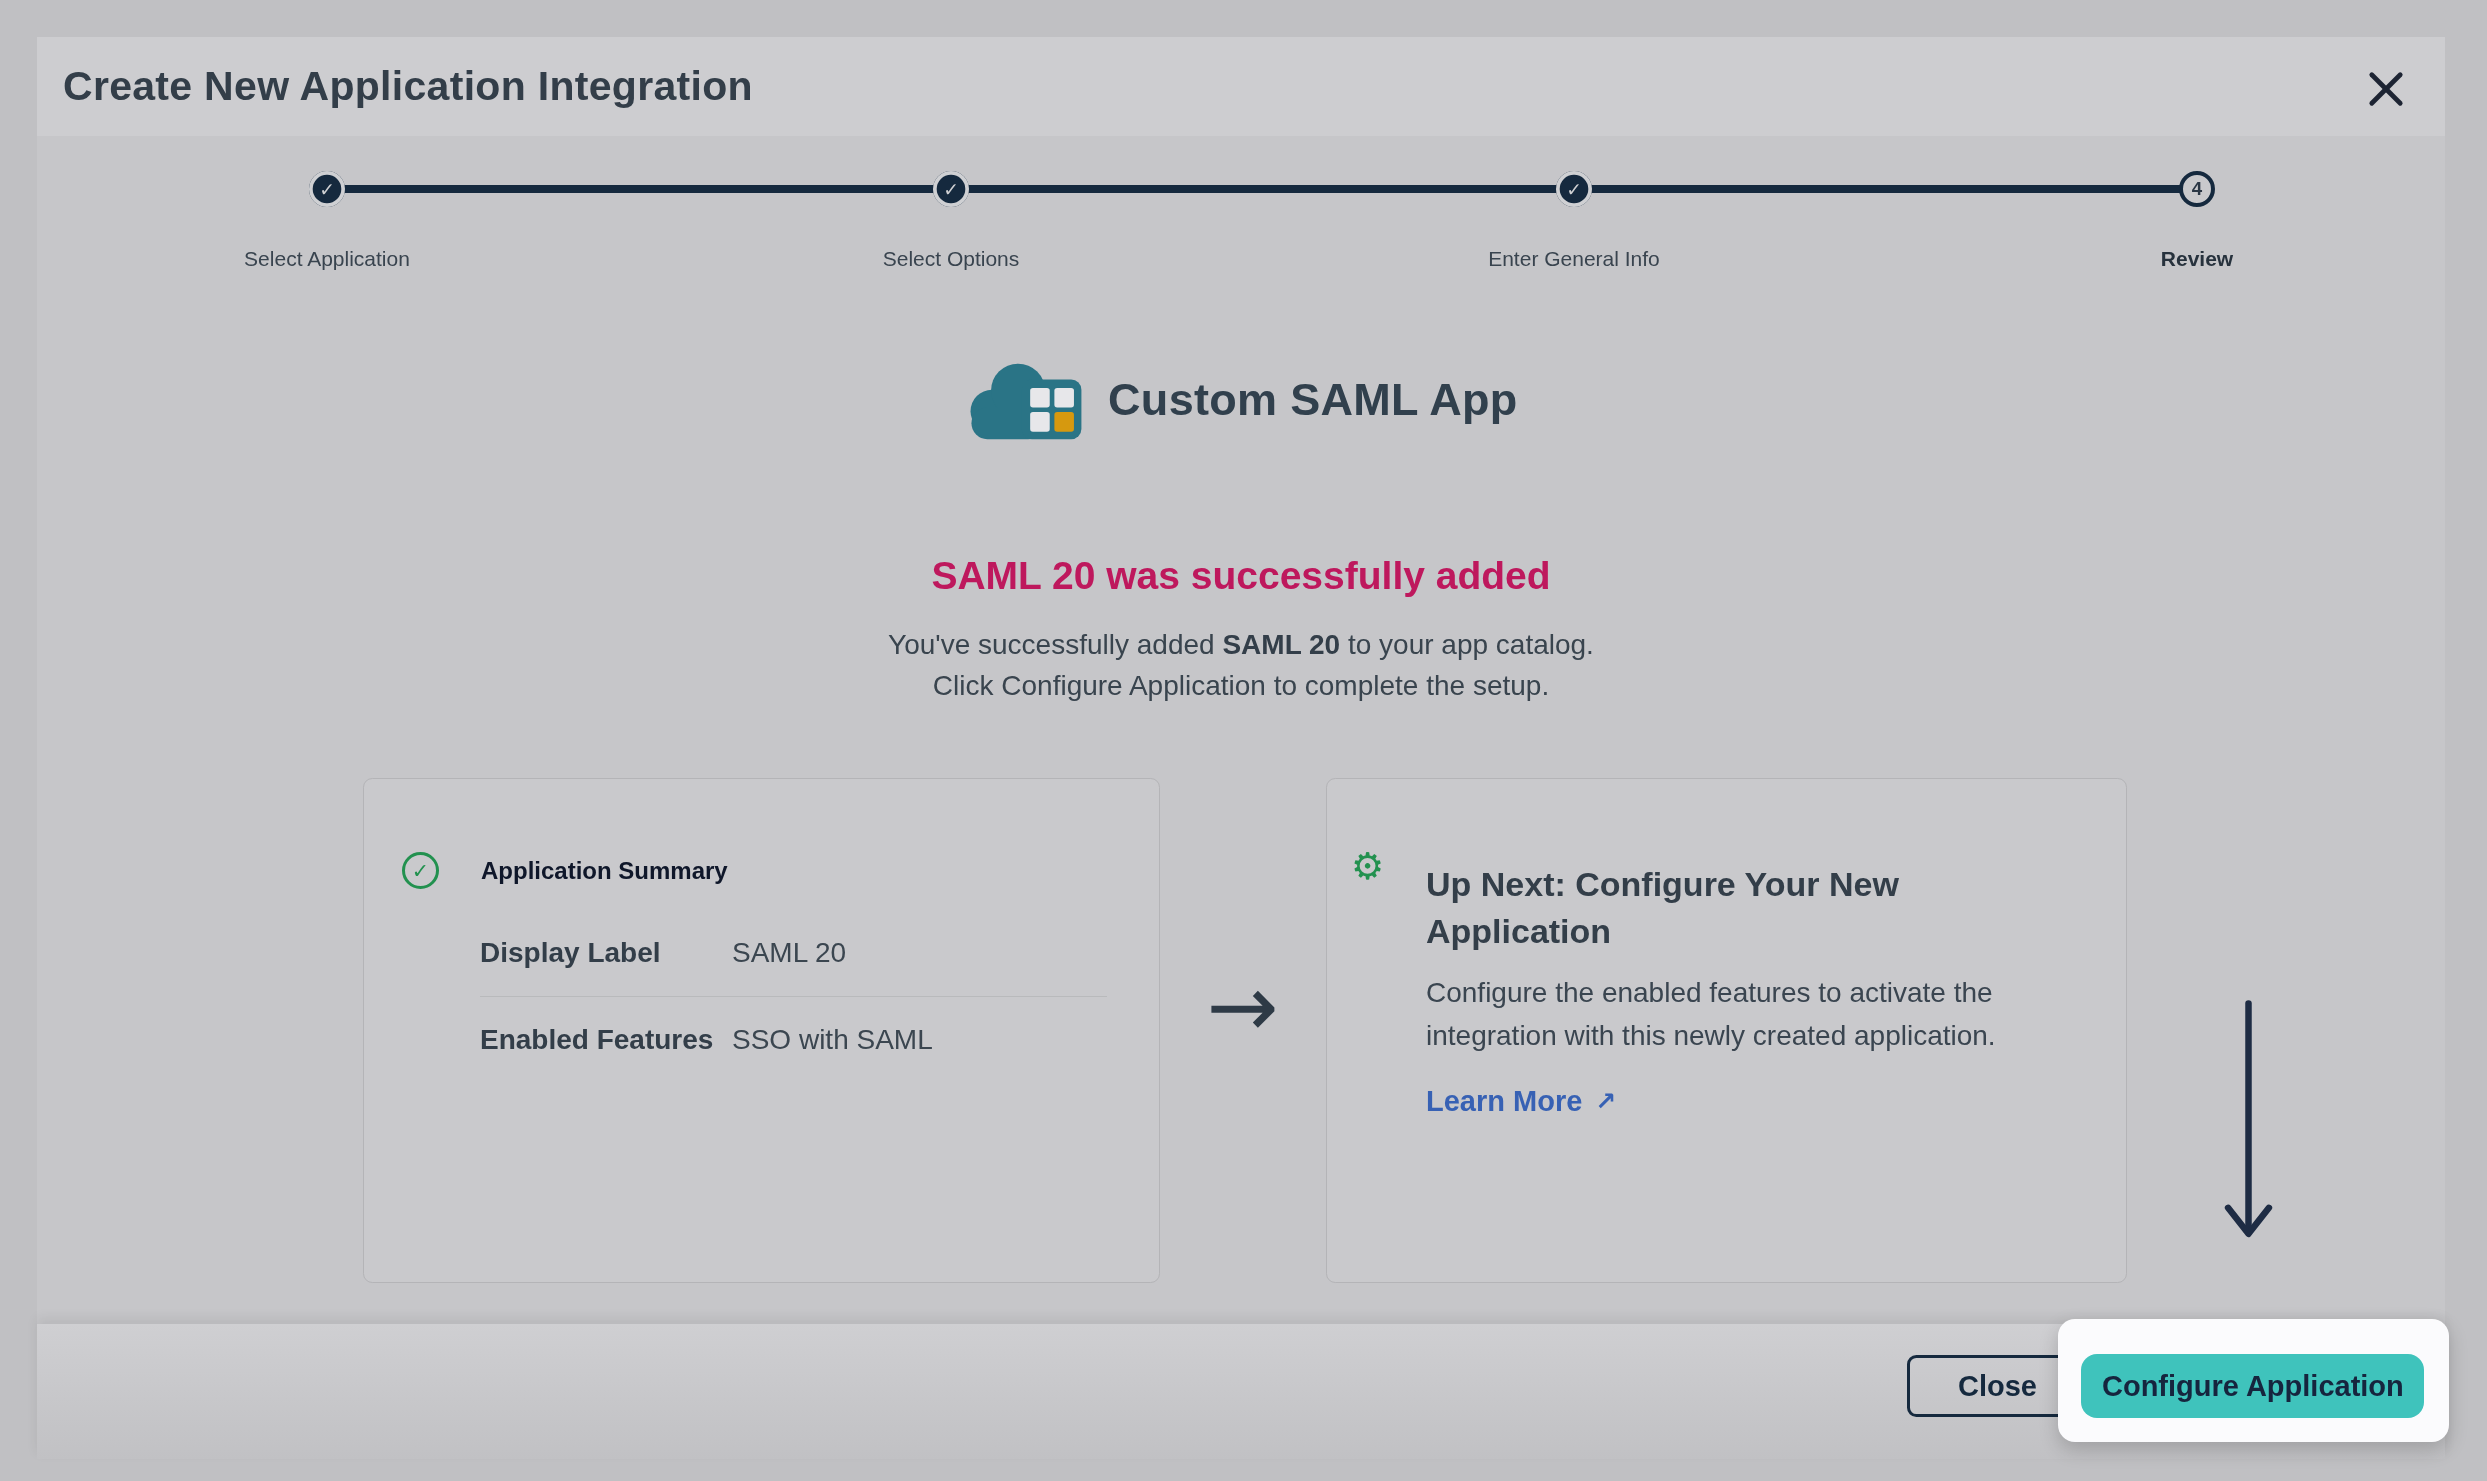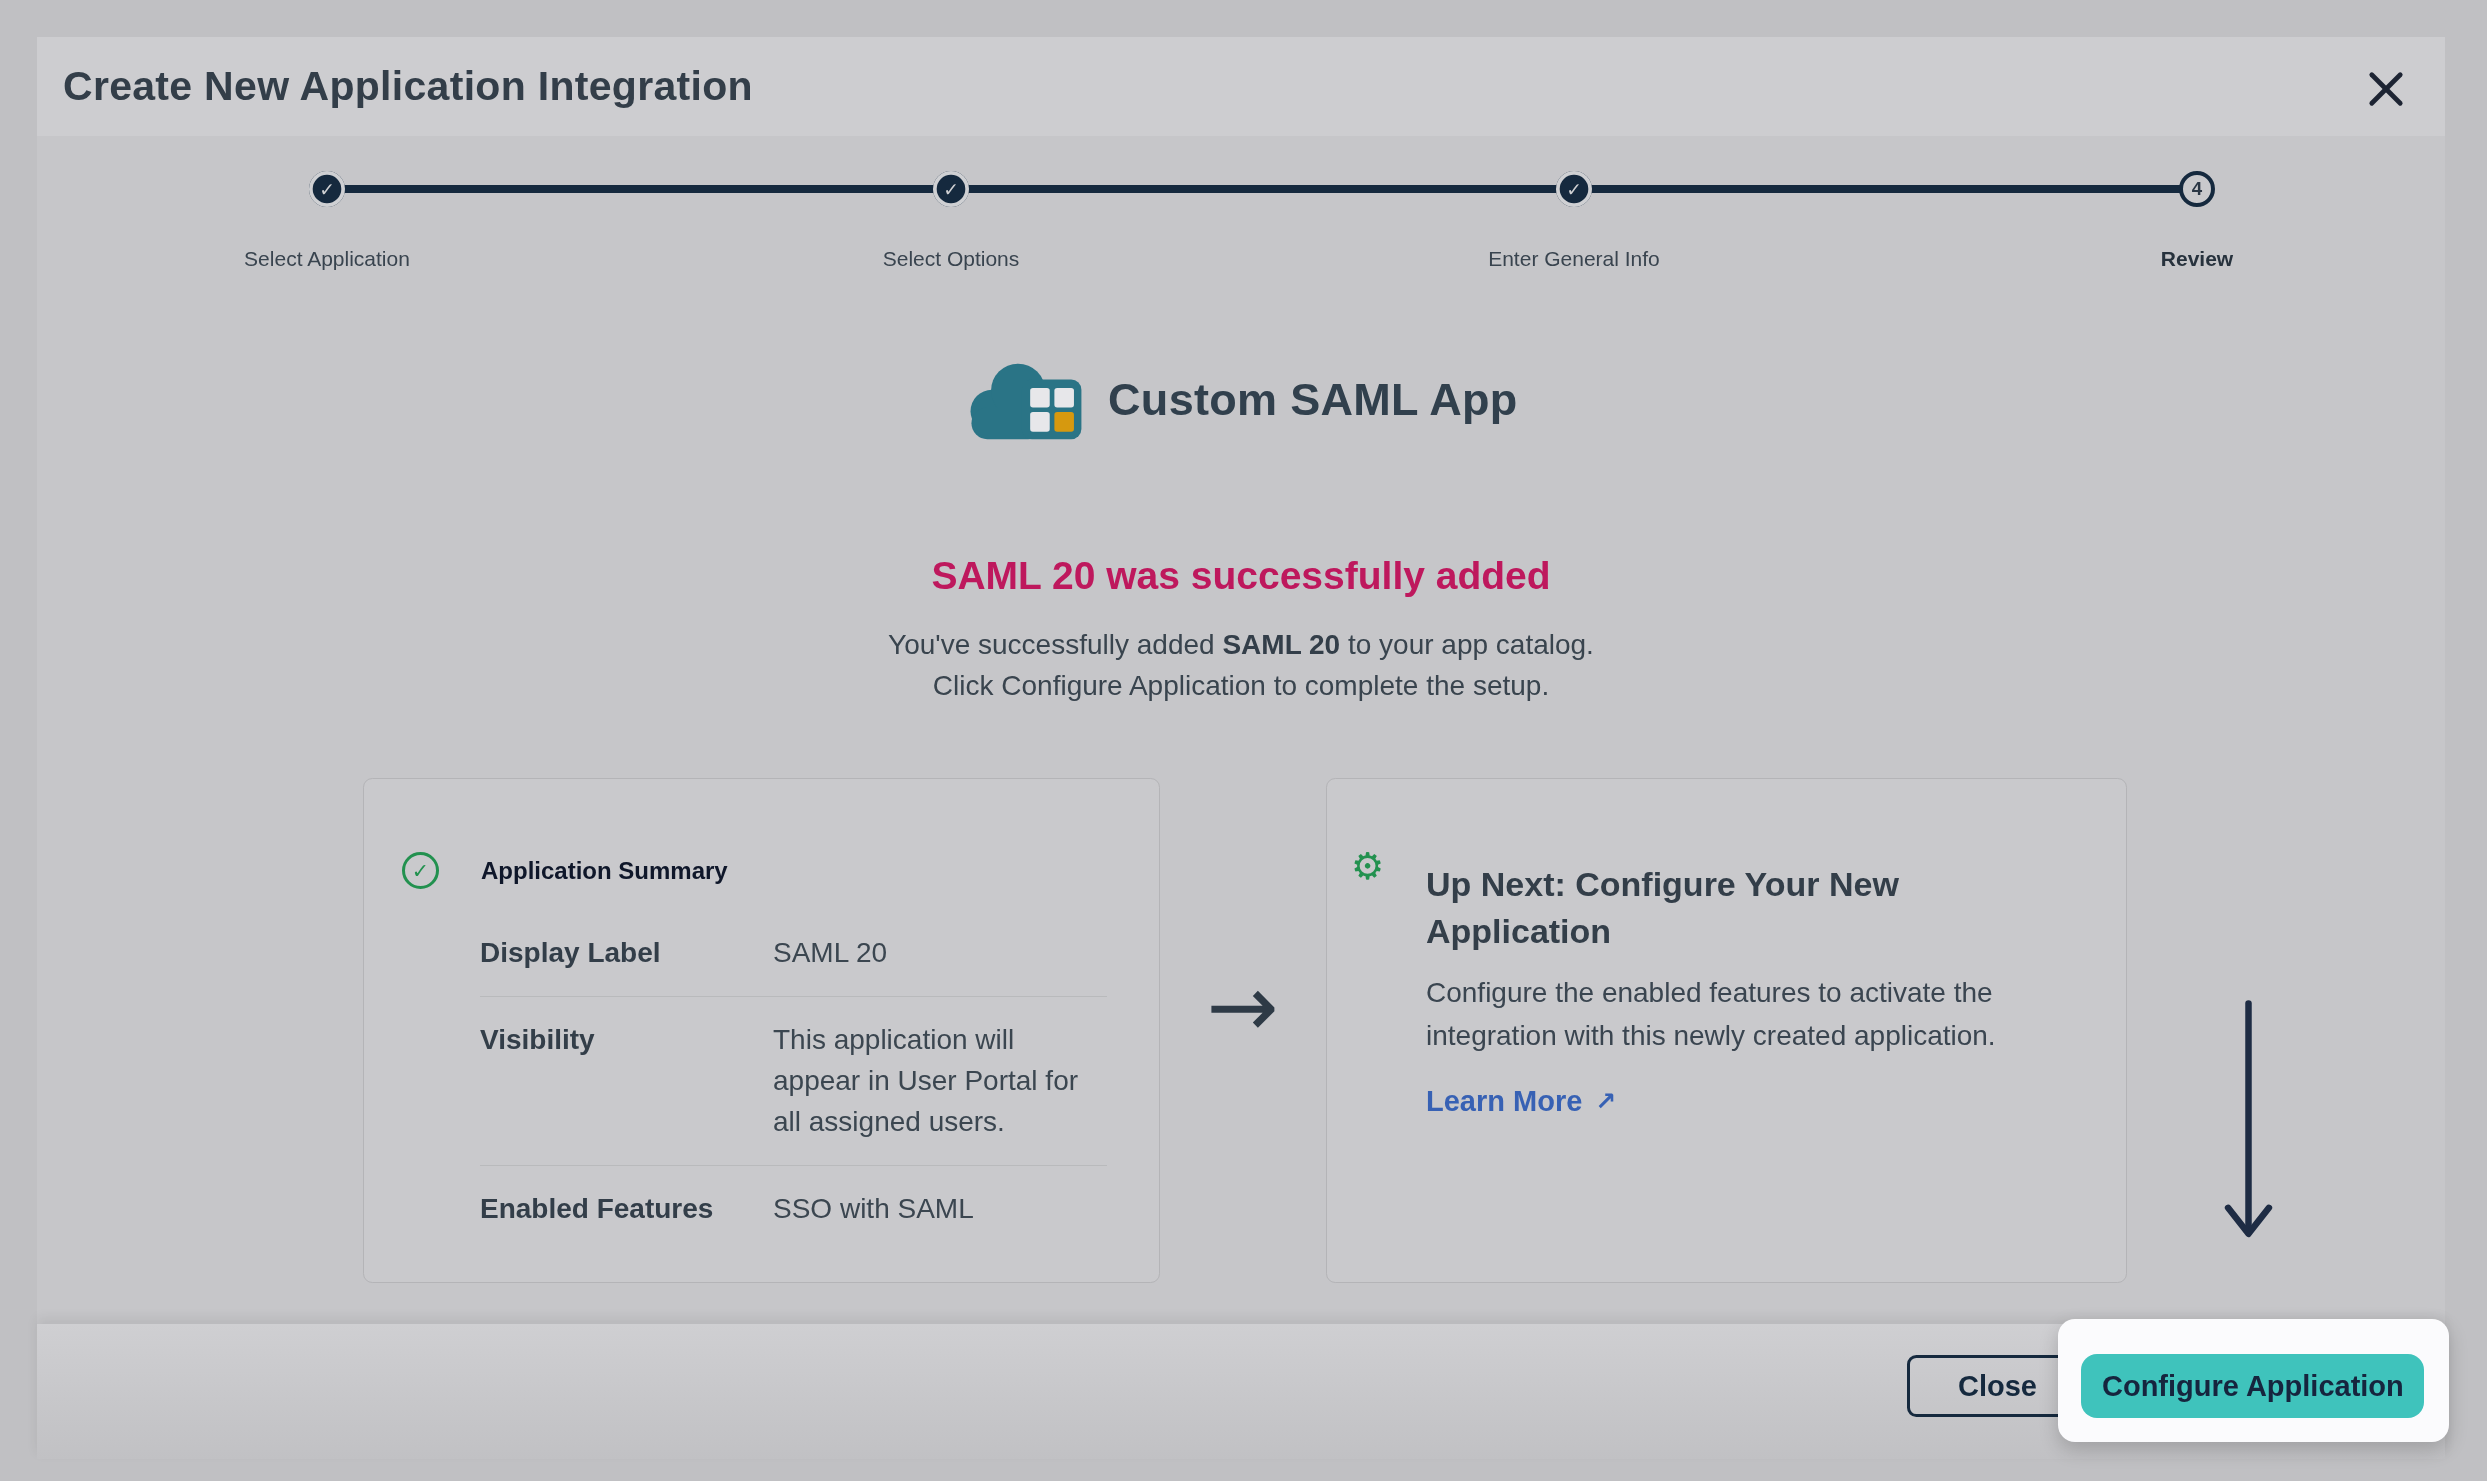--- a/index.html
+++ b/index.html
@@ -93,21 +93,21 @@
     width:37px; height:37px; border-radius:50%;
     border:3.7px solid #22914f; color:#22914f;
     display:flex; align-items:center; justify-content:center;
     font-size:20.6px; font-weight:bold;
   }
   .card.summary .card-title {
     position:absolute; left:117px; top:78px;
     font-size:24px; font-weight:bold; color:#0f172a;
   }
   .summary-rows { position:absolute; left:116px; top:131px; width:627px; }
-  .summary-row { display:flex; padding:22.4px 0;gap:41px; }
+  .summary-row { display:flex; padding:22.4px 0; }
   .summary-row + .summary-row { border-top:1.9px solid #b9babc; }
   .row-label { width:252px; flex:0 0 252px; font-size:28px; font-weight:bold; color:#333e49; line-height:41px; }
   .row-value { font-size:28px; color:#3b4650; line-height:41px; }
 
   .card-gear-icon {
     position:absolute; left:24px; top:69px;
     font-size:37px; color:#22914f; line-height:37px;
   }
   .card.next .card-title {
     position:absolute; left:99px; top:82px; width:561px;
@@ -237,24 +237,20 @@
     <div class="card-check-icon">
       <span class="icon-glyph">✓</span>
     </div>
     <div class="card-title">Application Summary</div>
     <div class="summary-rows">
       <div class="summary-row">
         <div class="row-label">Display Label</div>
         <div class="row-value">SAML 20</div>
       </div>
       <div class="summary-row">
-        <div class="row-label">Visibility</div>
-        <div class="row-value" style="width:383px;">This application will appear in User Portal for all assigned users.</div>
-      </div>
-      <div class="summary-row">
         <div class="row-label">Enabled Features</div>
         <div class="row-value">SSO with SAML</div>
       </div>
     </div>
   </div>
 
   <div class="between-arrow icon-glyph">→</div>
 
   <div class="card next">
     <div class="card-gear-icon icon-glyph">⚙</div>

